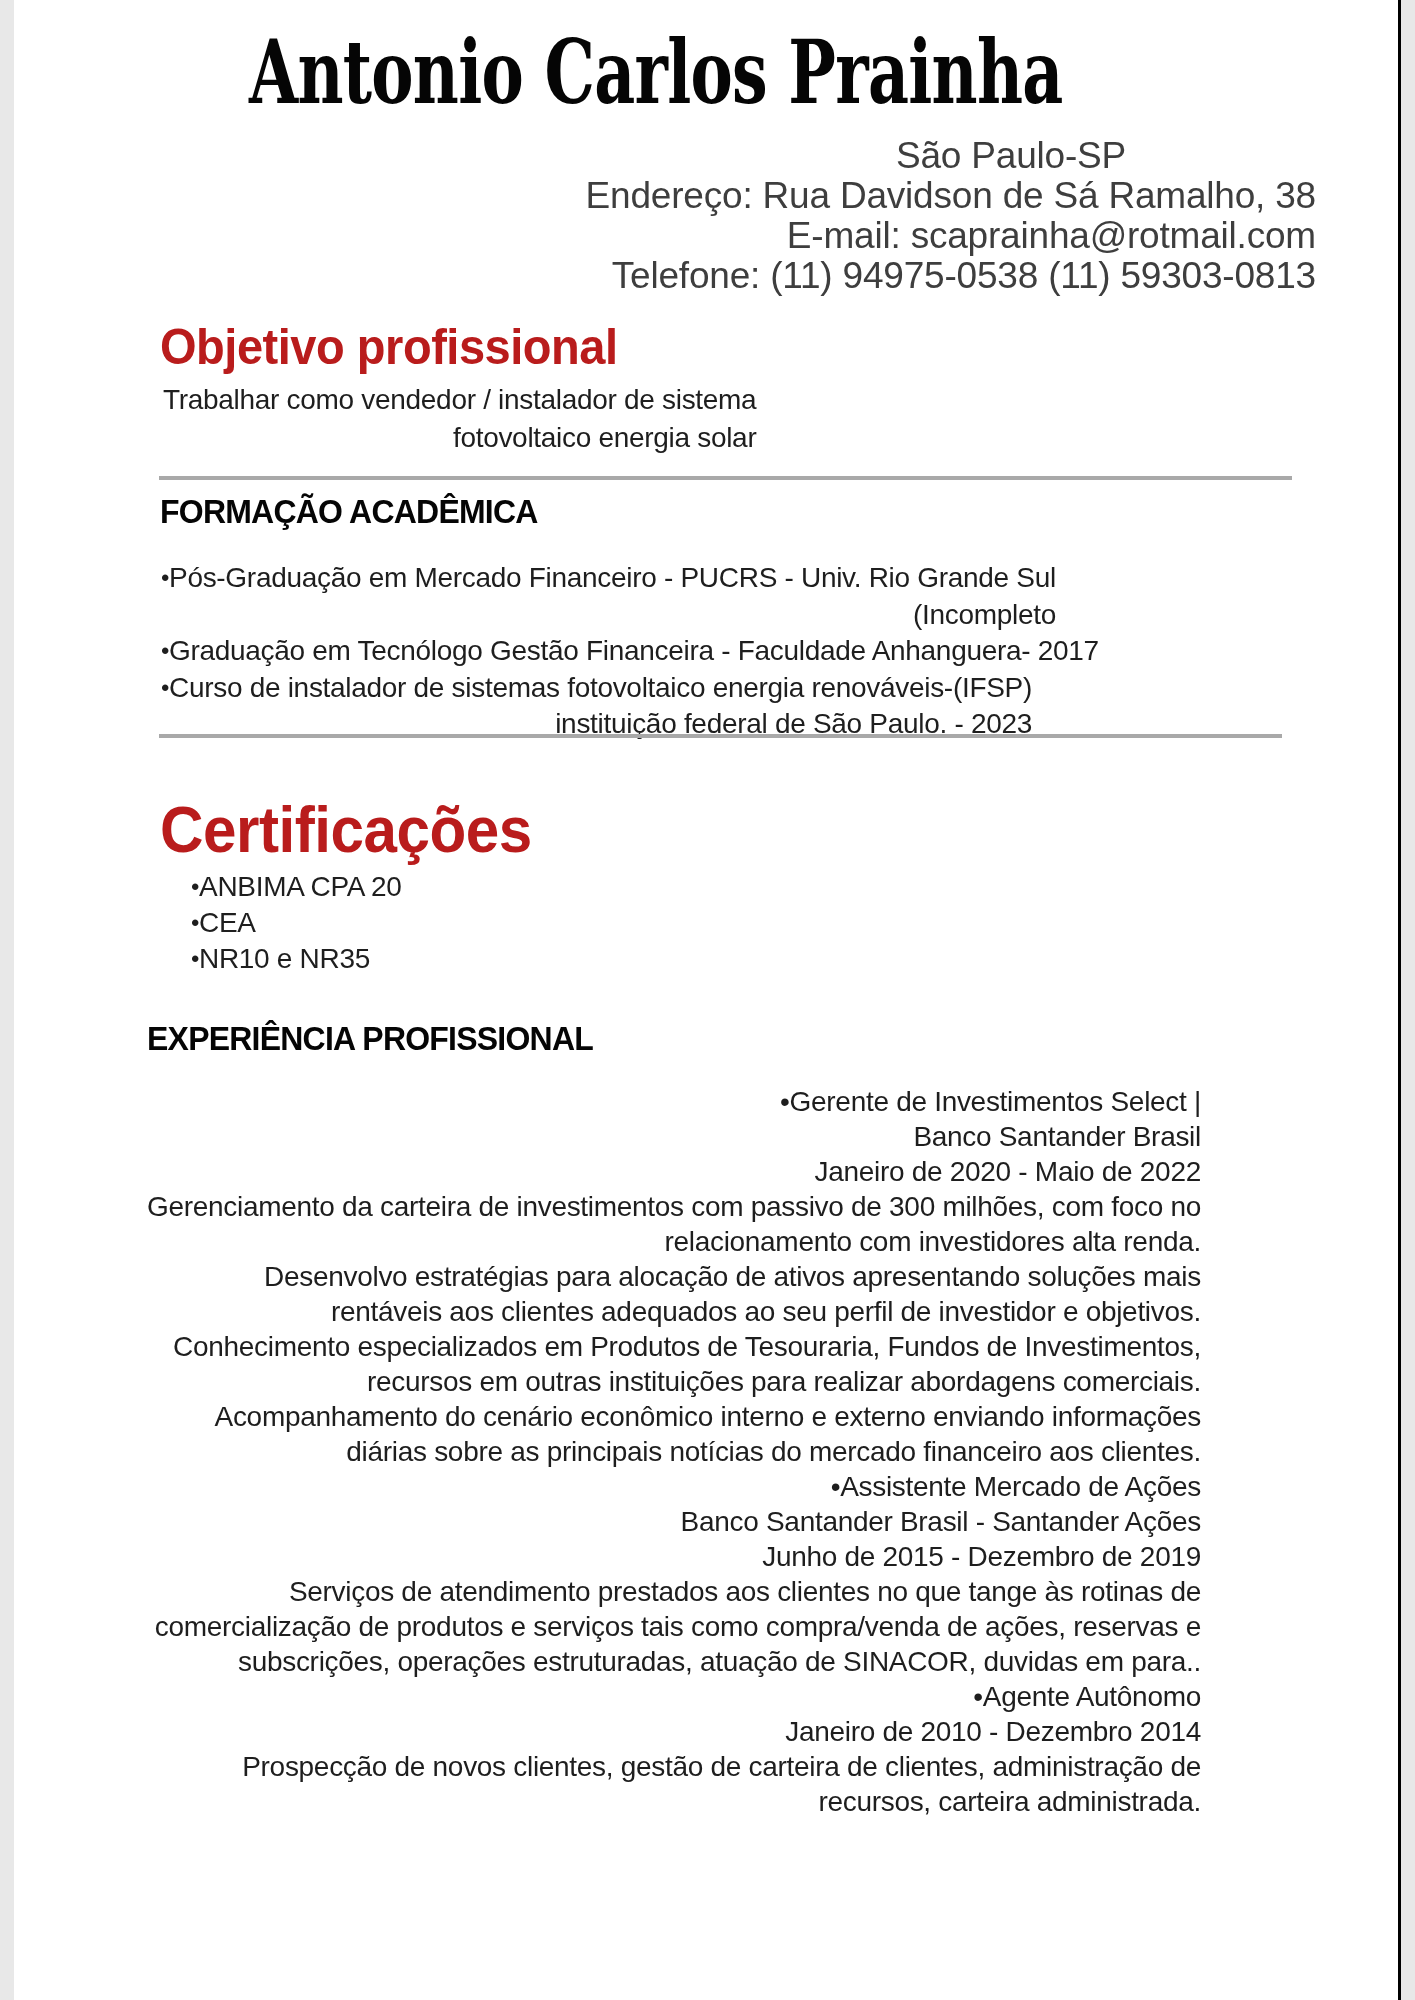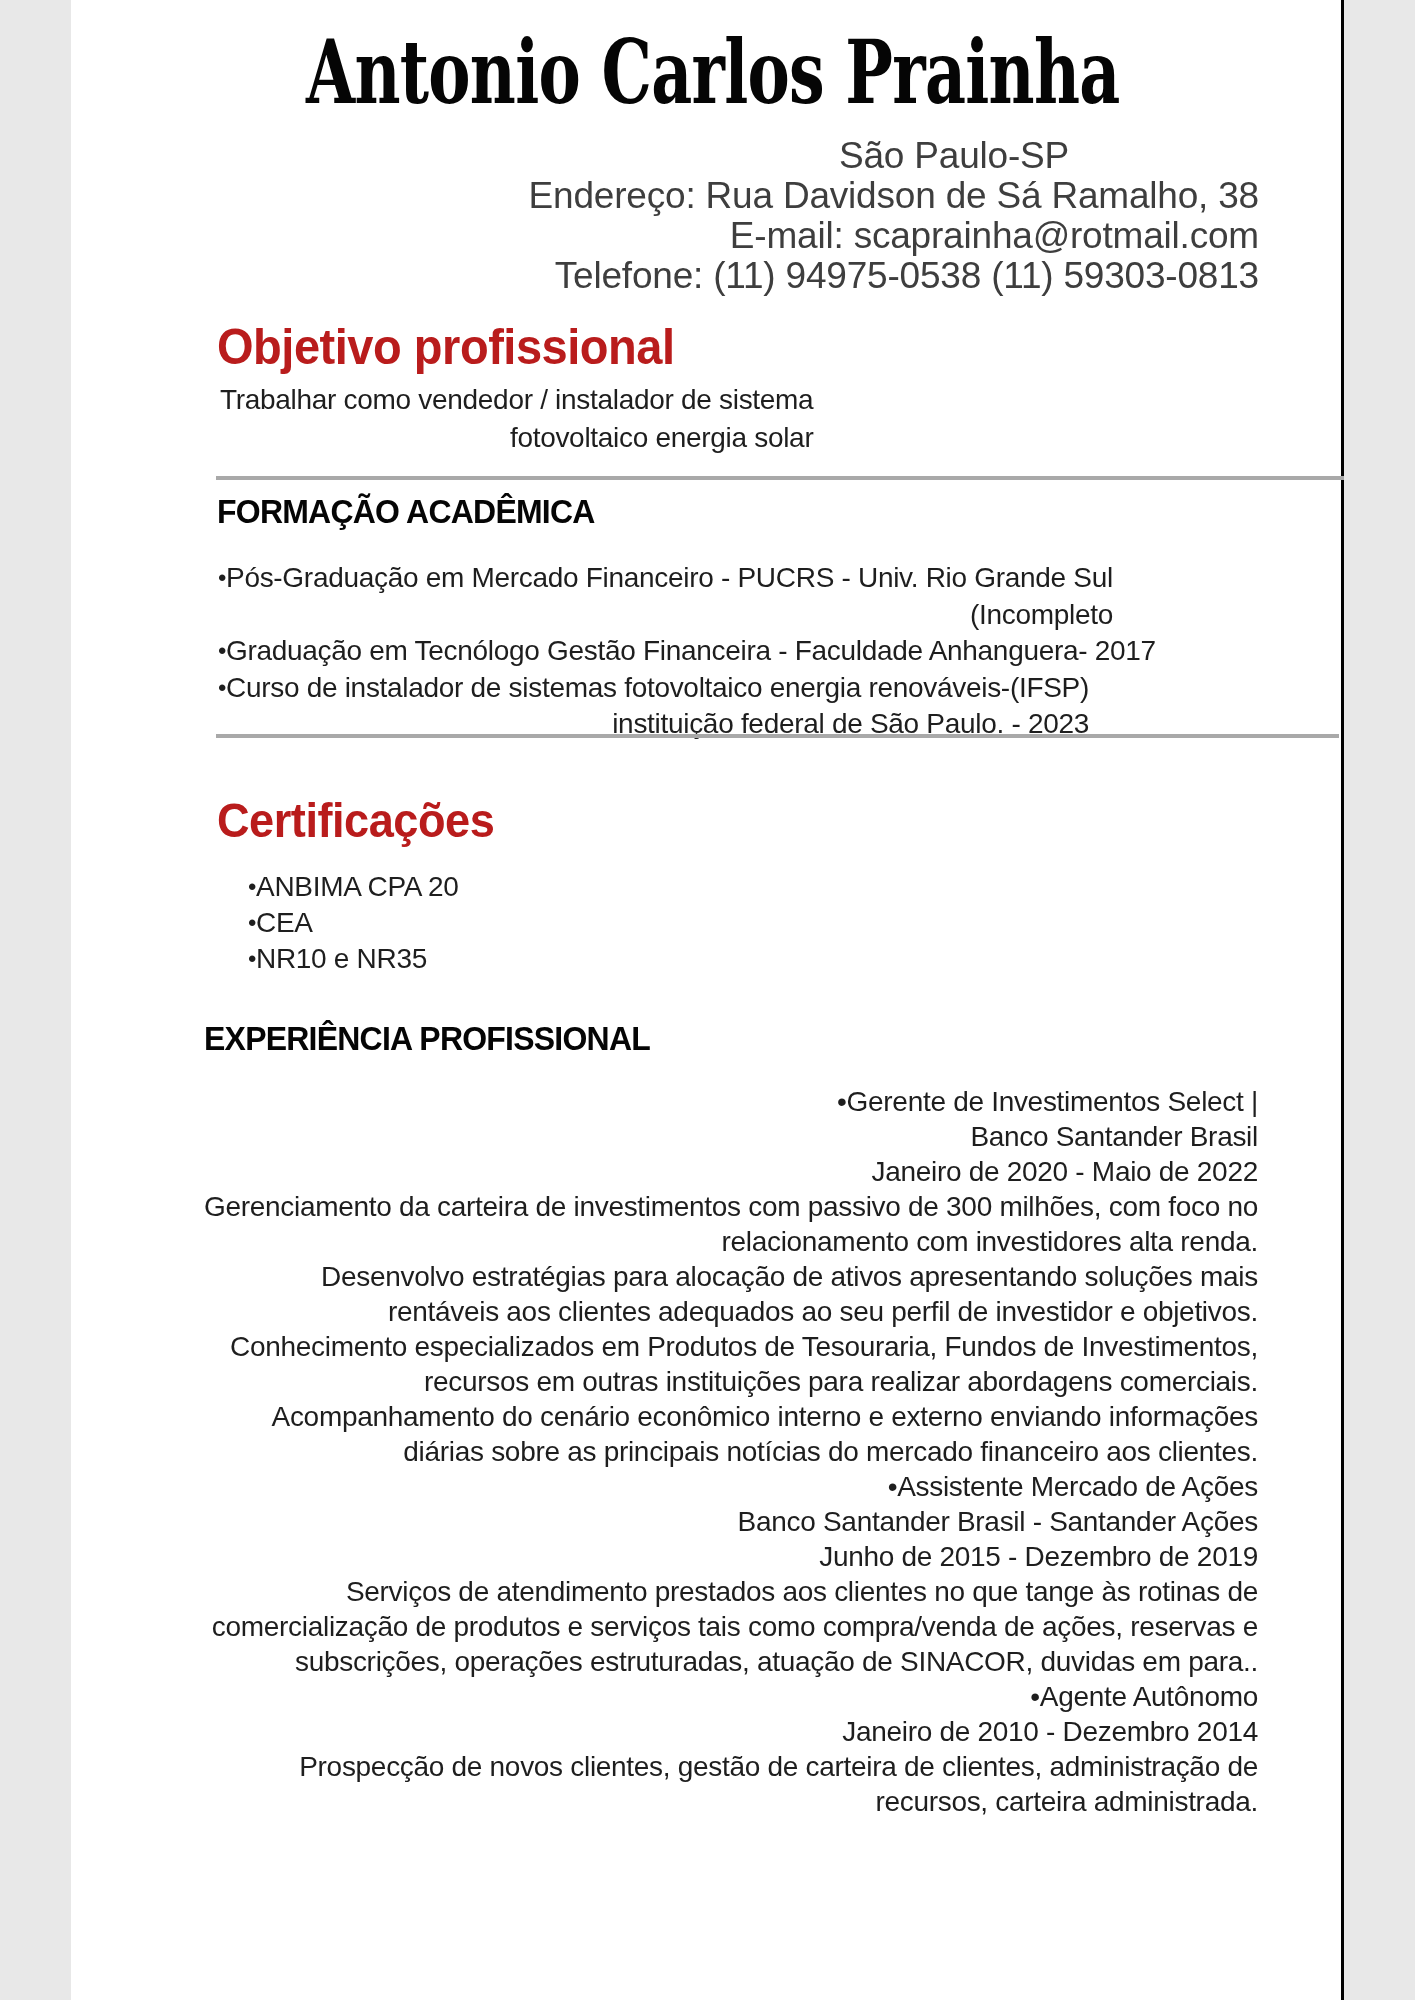--- a/index.html
+++ b/index.html
@@ -1,18 +1,18 @@
 <!DOCTYPE html>
 <html><head>
 <meta charset="utf-8">
 <style>
   html,body{margin:0;padding:0;background:#e8e8e8;}
   .page{
     position:relative;
-    width:1273px;height:2000px;
+    width:1387px;height:2000px;
     background:#ffffff;
     font-family:"Liberation Sans",sans-serif;
     overflow:hidden;
     margin:0 auto;
   }
   .edge-line{position:absolute;top:0;right:0;width:3px;height:100%;background:#000;}
 
   .doc-title{
     position:absolute;left:235px;top:26px;
     font-family:"DejaVu Serif",serif;
@@ -104,21 +104,21 @@
       <span class="dot">•</span>
       <div class="txt">
         <div>Curso  de instalador de sistemas fotovoltaico energia renováveis-(IFSP)</div>
         <div>instituição federal de São Paulo. - 2023</div>
       </div>
     </div>
   </div>
 
   <div class="rule" style="left:145px;top:734px;width:1123px;"></div>
 
-  <div class="h-big" style="left:146px;top:786px;font-size:48px;">
+  <div class="h-big" style="left:146px;top:786px;font-size:64px;">
     <span class="cond">Certificações</span>
   </div>
   <div class="blist clist body-text" style="left:157px;top:869px;">
     <div class="li">
       <span class="dot">•</span>
       <div class="txt">
         <div>ANBIMA CPA 20</div>
       </div>
     </div>
     <div class="li">

